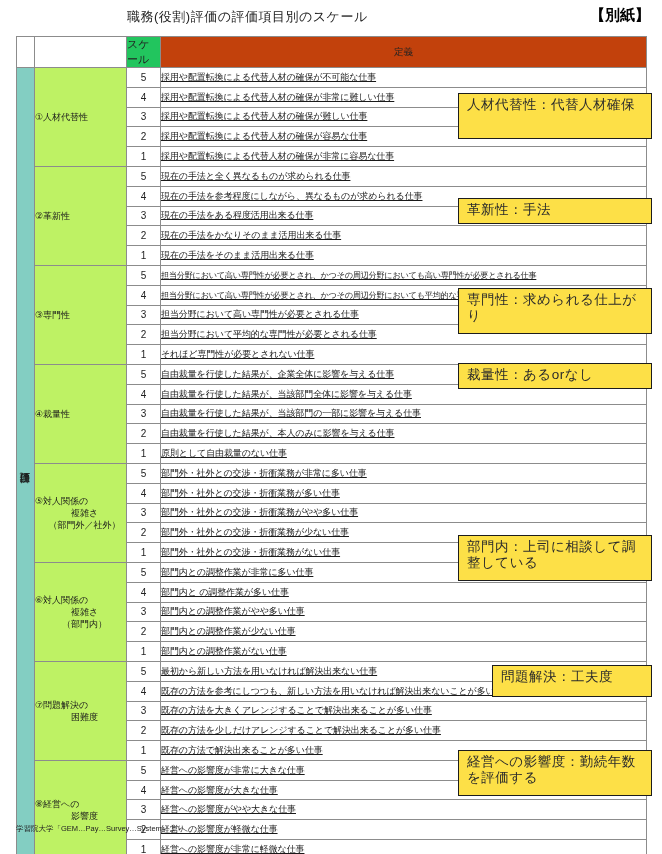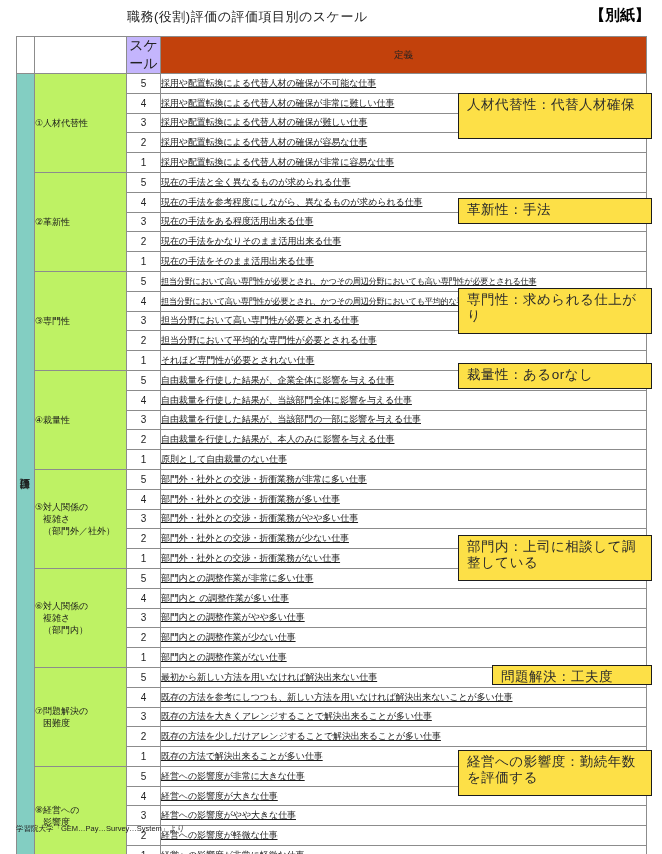--- a/index.html
+++ b/index.html
@@ -59,23 +59,23 @@
   col.c-item  { width: 92px; }
   col.c-scale { width: 34px; }
   col.c-def   { width: 486px; }
 
   
   .hdr-blank {
     background: #ffffff;
     height: 16px;
   }
   .hdr-scale {
-    background: #c4b5fd;
-    text-align: center;
-    font-size: 14px;
+    background: #22c55e;
+    text-align: left;
+    font-size: 11px;
     color: #222;
   }
   .hdr-def {
     background: #c2410c;
     text-align: center;
     font-size: 9.5px;
     color: #222;
   }
 
   
@@ -99,20 +99,21 @@
     background: #bef264;
     font-size: 9px;
     line-height: 1.35;
     padding: 2px 0 2px 5px;
     vertical-align: top;
     color: #1a1a1a;
   }
   .item-cell .sub {
     display: block;
     padding-left: 8px;
+    text-align: center;
   }
 
   
   .scale-cell {
     text-align: center;
     background: #ffffff;
     font-size: 10px;
     height: 18.8px;
     color: #222;
   }
@@ -368,17 +369,17 @@
       </tr>
     </tbody>
 </table>
 
 <div id="callout-layer">
     <div class="callout" style="left: 458px; top: 93px; width: 194px; height: 46px;">人材代替性：代替人材確保</div>
     <div class="callout" style="left: 458px; top: 198px; width: 194px; height: 26px;">革新性：手法</div>
     <div class="callout" style="left: 458px; top: 288px; width: 194px; height: 46px;">専門性：求められる仕上がり</div>
     <div class="callout" style="left: 458px; top: 363px; width: 194px; height: 26px;">裁量性：あるorなし</div>
     <div class="callout" style="left: 458px; top: 535px; width: 194px; height: 46px;">部門内：上司に相談して調整している</div>
-    <div class="callout" style="left: 492px; top: 665px; width: 160px; height: 20px;">問題解決：工夫度</div>
+    <div class="callout" style="left: 492px; top: 665px; width: 160px; height: 32px;">問題解決：工夫度</div>
     <div class="callout" style="left: 458px; top: 750px; width: 194px; height: 46px;">経営への影響度：勤続年数を評価する</div>
   </div>
 
 <div id="source-note">学習院大学「GEM…Pay…Survey…System」より</div>
 
 </body></html>

